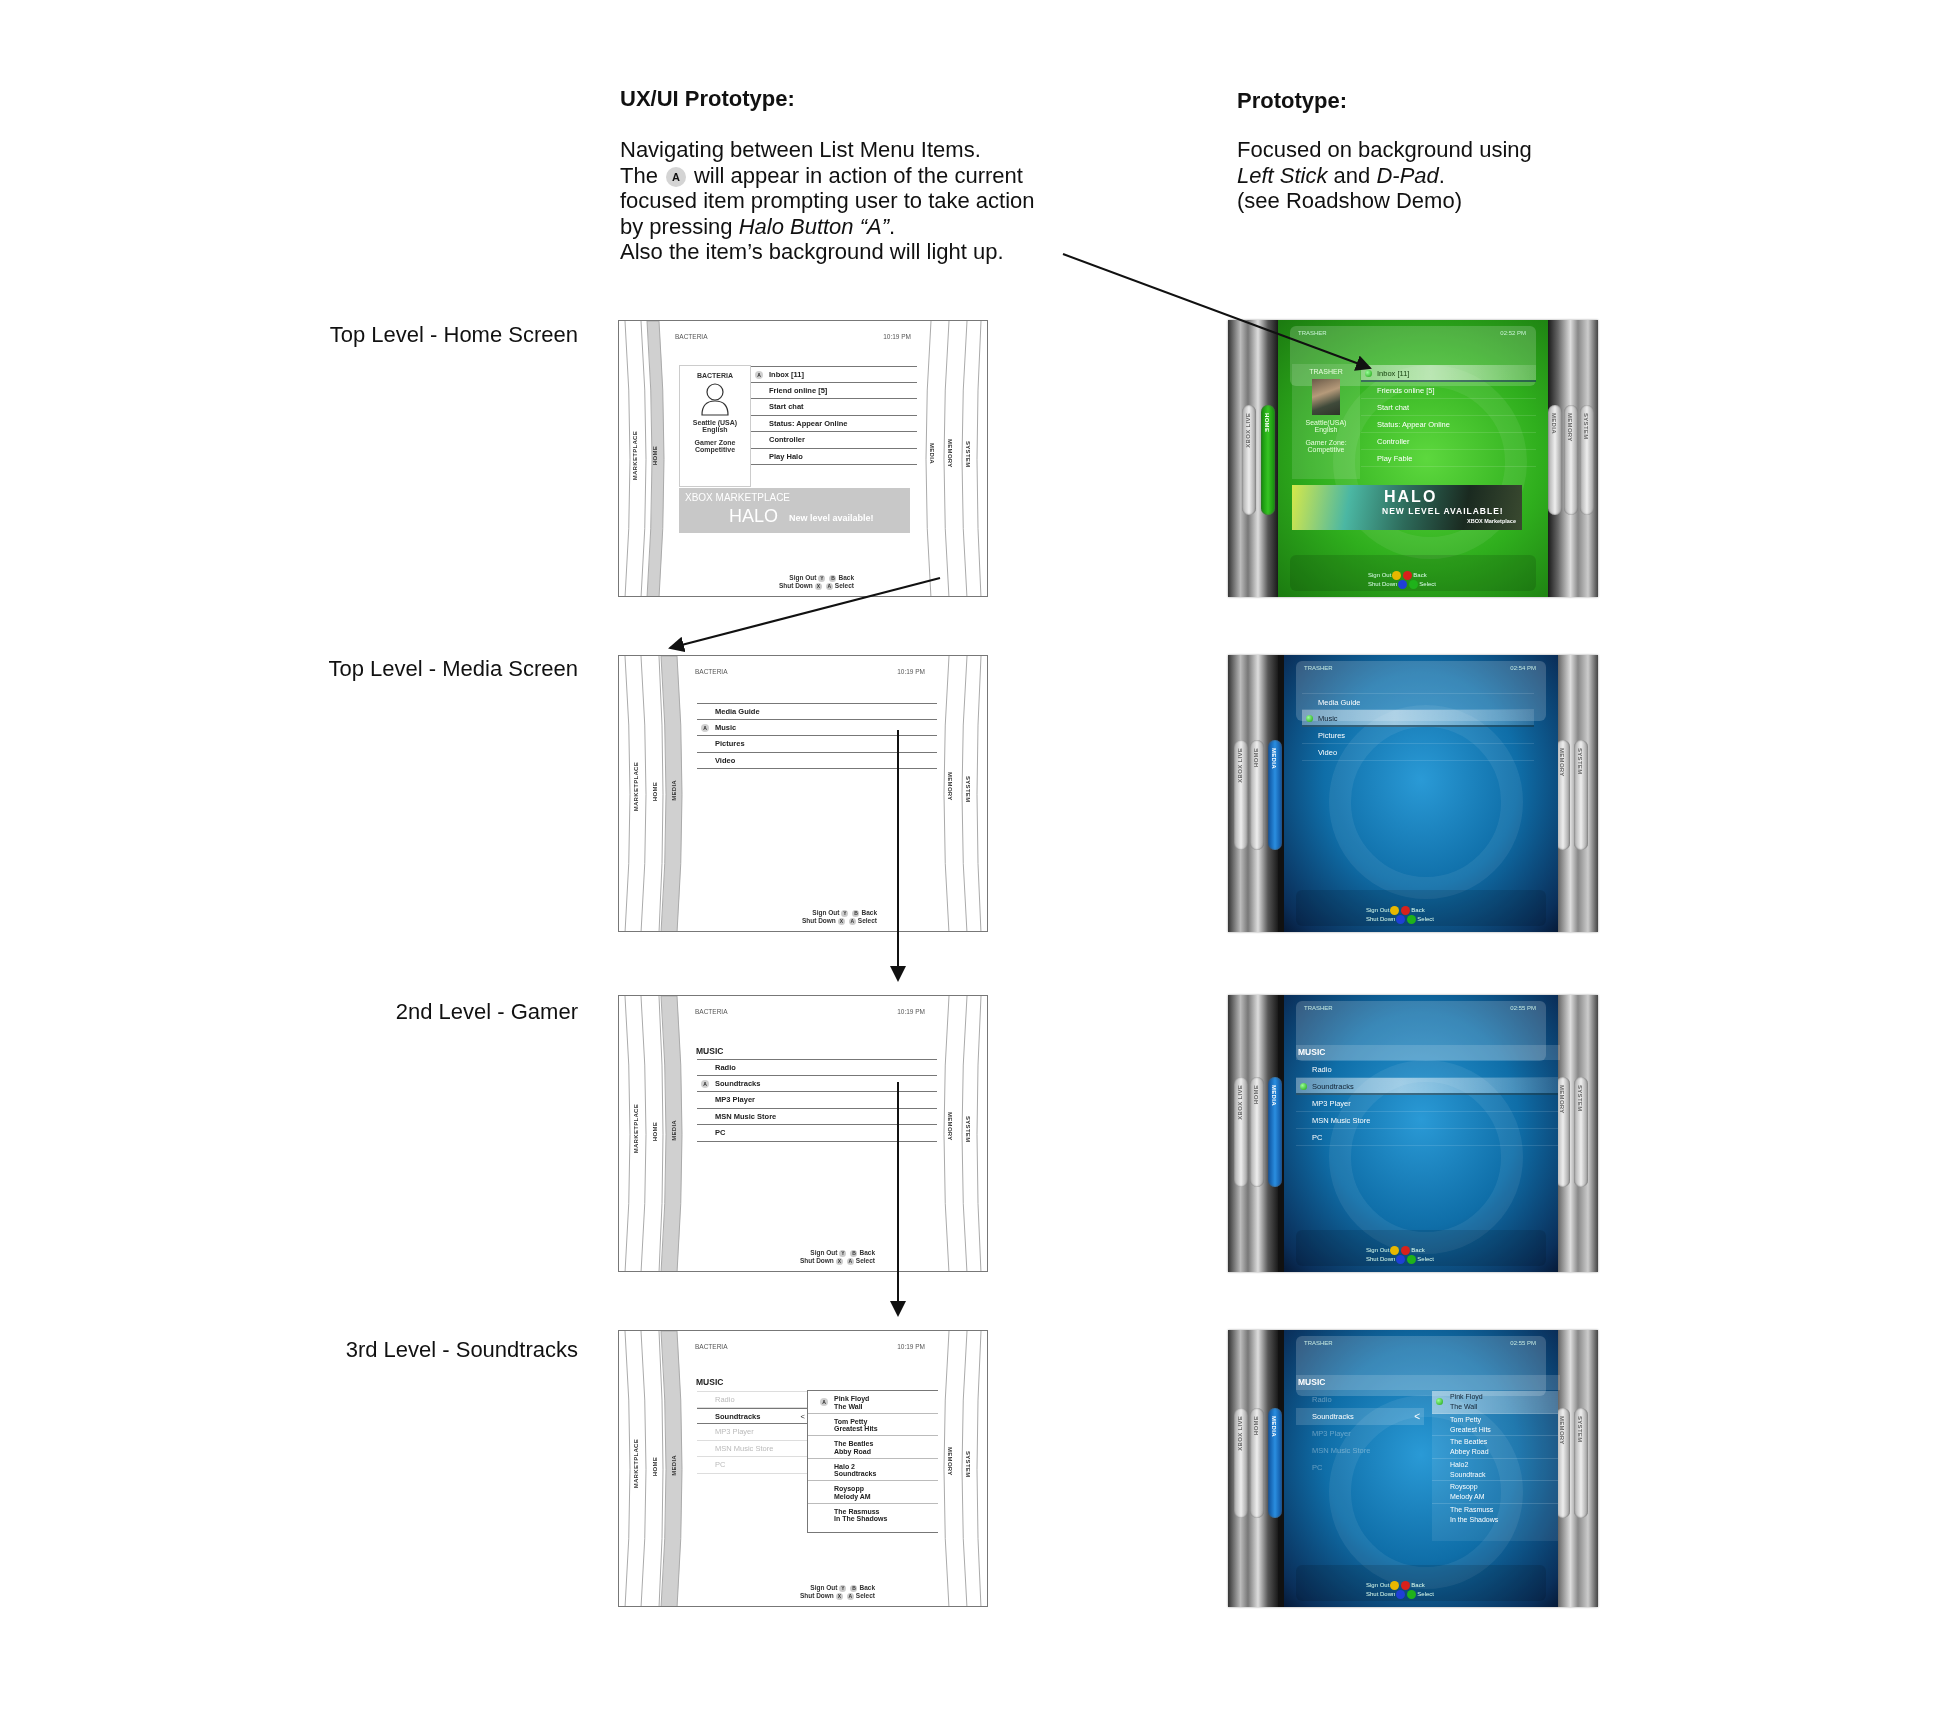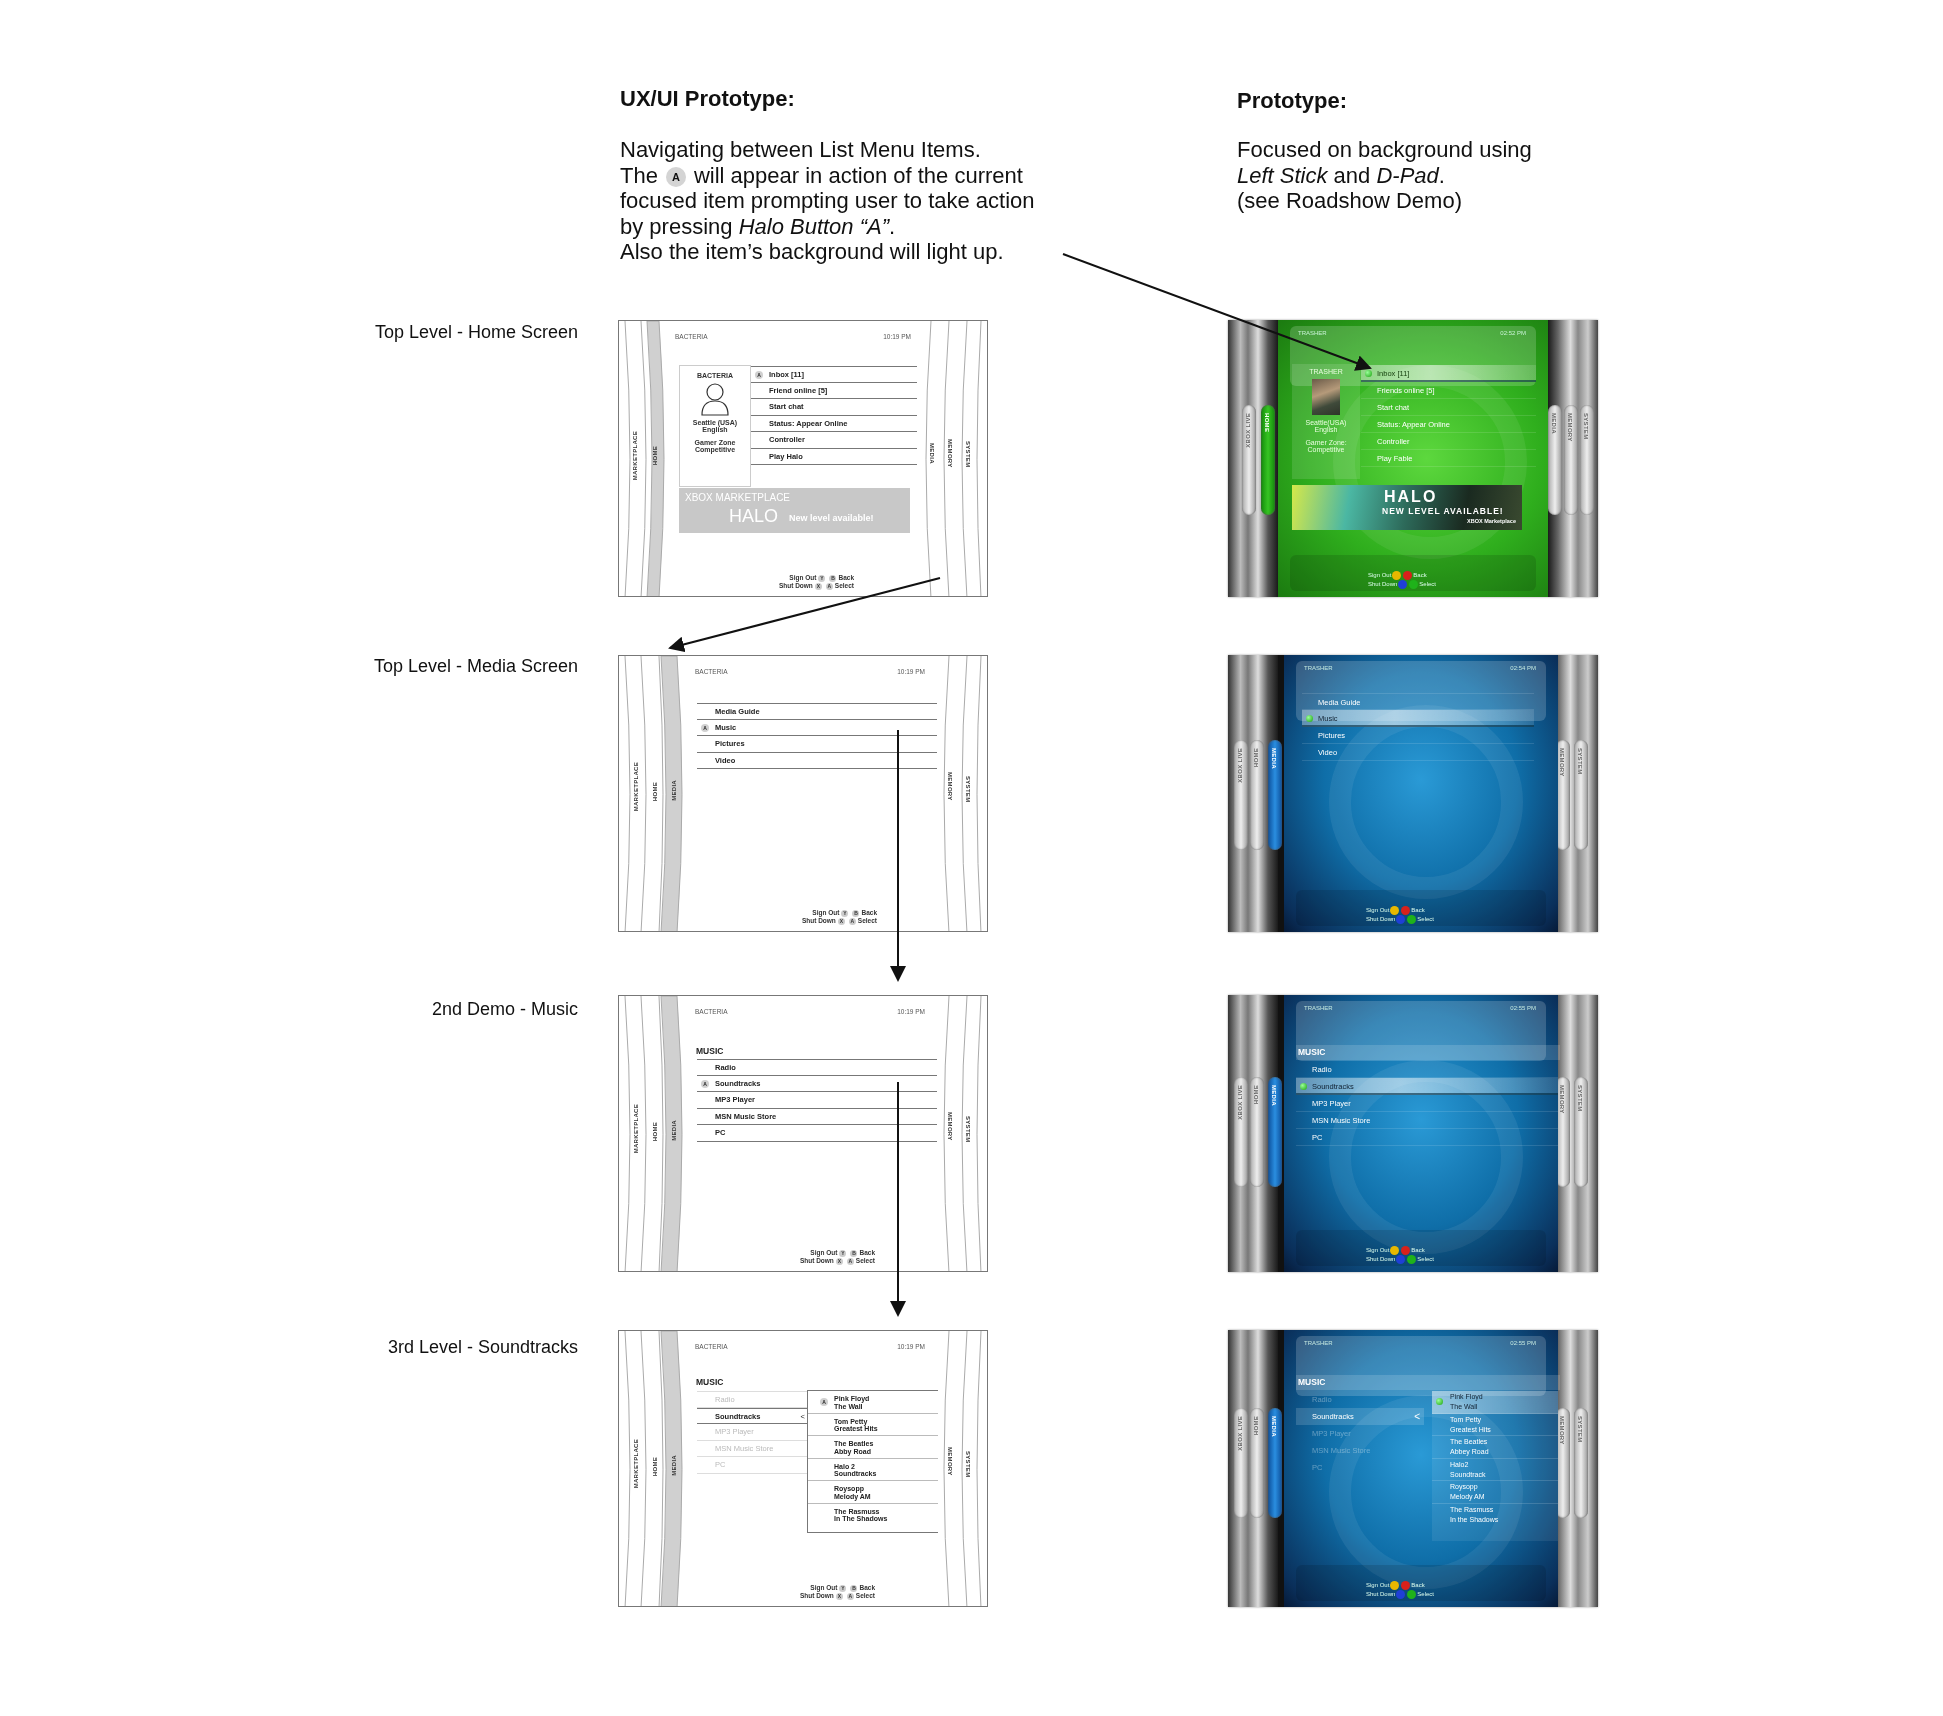--- a/index.html
+++ b/index.html
@@ -2,21 +2,21 @@
 <html><head>
 <meta charset="utf-8">
 <style>
   html, body { margin:0; padding:0; background:#ffffff; }
   body { width:1943px; height:1716px; position:relative; overflow:hidden; font-family:"Liberation Sans", sans-serif; color:#111; }
   .abs { position:absolute; }
   .heading { font-size:22px; font-weight:bold; }
   .desc { font-size:22px; line-height:25.5px; white-space:nowrap; }
   .desc i { font-style:italic; }
   .a-badge { display:inline-block; width:20px; height:20px; border-radius:50%; background:#d4d4d4; font-size:11px; font-weight:bold; text-align:center; line-height:20px; vertical-align:middle; margin:0 8px; }
-  .row-label { font-size:18px; text-align:right; width:260px; white-space:nowrap; }
+  .row-label { font-size:22px; text-align:right; width:260px; white-space:nowrap; }
 
   
   .wf { position:absolute; width:370px; height:277px; border:1.5px solid #777; background:#fff; box-sizing:border-box; overflow:hidden; font-family:"Liberation Sans", sans-serif; }
   .wf svg.blades { position:absolute; left:0; top:0; }
   .wf .hdr-name { position:absolute; top:12px; font-size:6.5px; color:#555; }
   .wf .hdr-time { position:absolute; top:12px; right:70px; font-size:6.5px; color:#555; }
   .wf .vlabel { position:absolute; font-size:6px; font-weight:bold; color:#333; writing-mode:vertical-rl; letter-spacing:0.3px; }
   .wf .vlabel.flip { transform:rotate(180deg); }
   .wf .list { position:absolute; }
   .wf .li { position:relative; height:16.5px; border-bottom:1.5px solid #777; font-size:7.5px; font-weight:bold; color:#222; line-height:16px; padding-left:18px; box-sizing:border-box; }
@@ -81,21 +81,21 @@
 
 <div class="abs heading" style="left:1237px; top:88px;">Prototype:</div>
 <div class="abs desc" style="left:1237px; top:137px;">
   <div>Focused on background using</div>
   <div><i>Left Stick</i><span> and </span><i>D-Pad</i><span>.</span></div>
   <div>(see Roadshow Demo)</div>
 </div>
 
 <div class="abs row-label" style="left:318px; top:322px;">Top Level - Home Screen</div>
 <div class="abs row-label" style="left:318px; top:656px;">Top Level - Media Screen</div>
-<div class="abs row-label" style="left:318px; top:999px;">2nd Demo - Music</div>
+<div class="abs row-label" style="left:318px; top:999px;">2nd Level - Gamer</div>
 <div class="abs row-label" style="left:318px; top:1337px;">3rd Level - Soundtracks</div>
 
 <div class="wf" style="left:618px; top:320px;">
   <svg class="blades" width="370" height="277">
     <path d="M6 0 Q16 138 6 277" stroke="#aaa" fill="none"></path>
     <path d="M22 0 Q32 138 22 277" stroke="#aaa" fill="none"></path>
     <path d="M28 0 Q38 138 28 277 L40 277 Q50 138 40 0 Z" fill="#d0d0d0" stroke="#aaa"></path>
     <path d="M312 0 Q302 138 312 277" stroke="#aaa" fill="none"></path>
     <path d="M330 0 Q320 138 330 277" stroke="#aaa" fill="none"></path>
     <path d="M348 0 Q338 138 348 277" stroke="#aaa" fill="none"></path>

